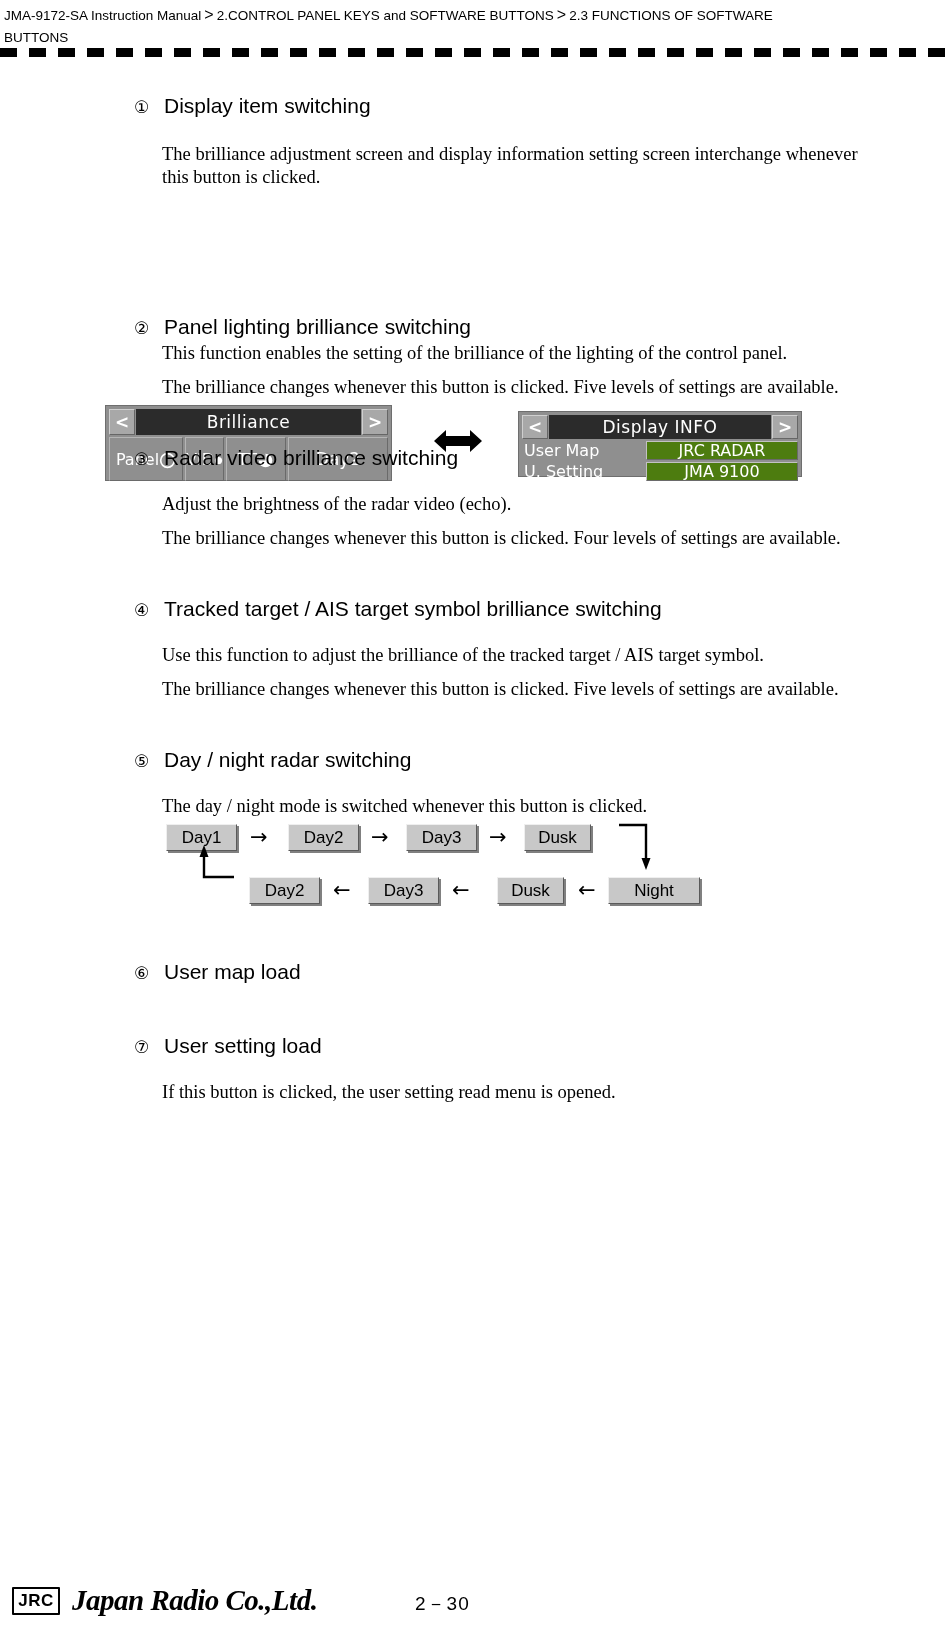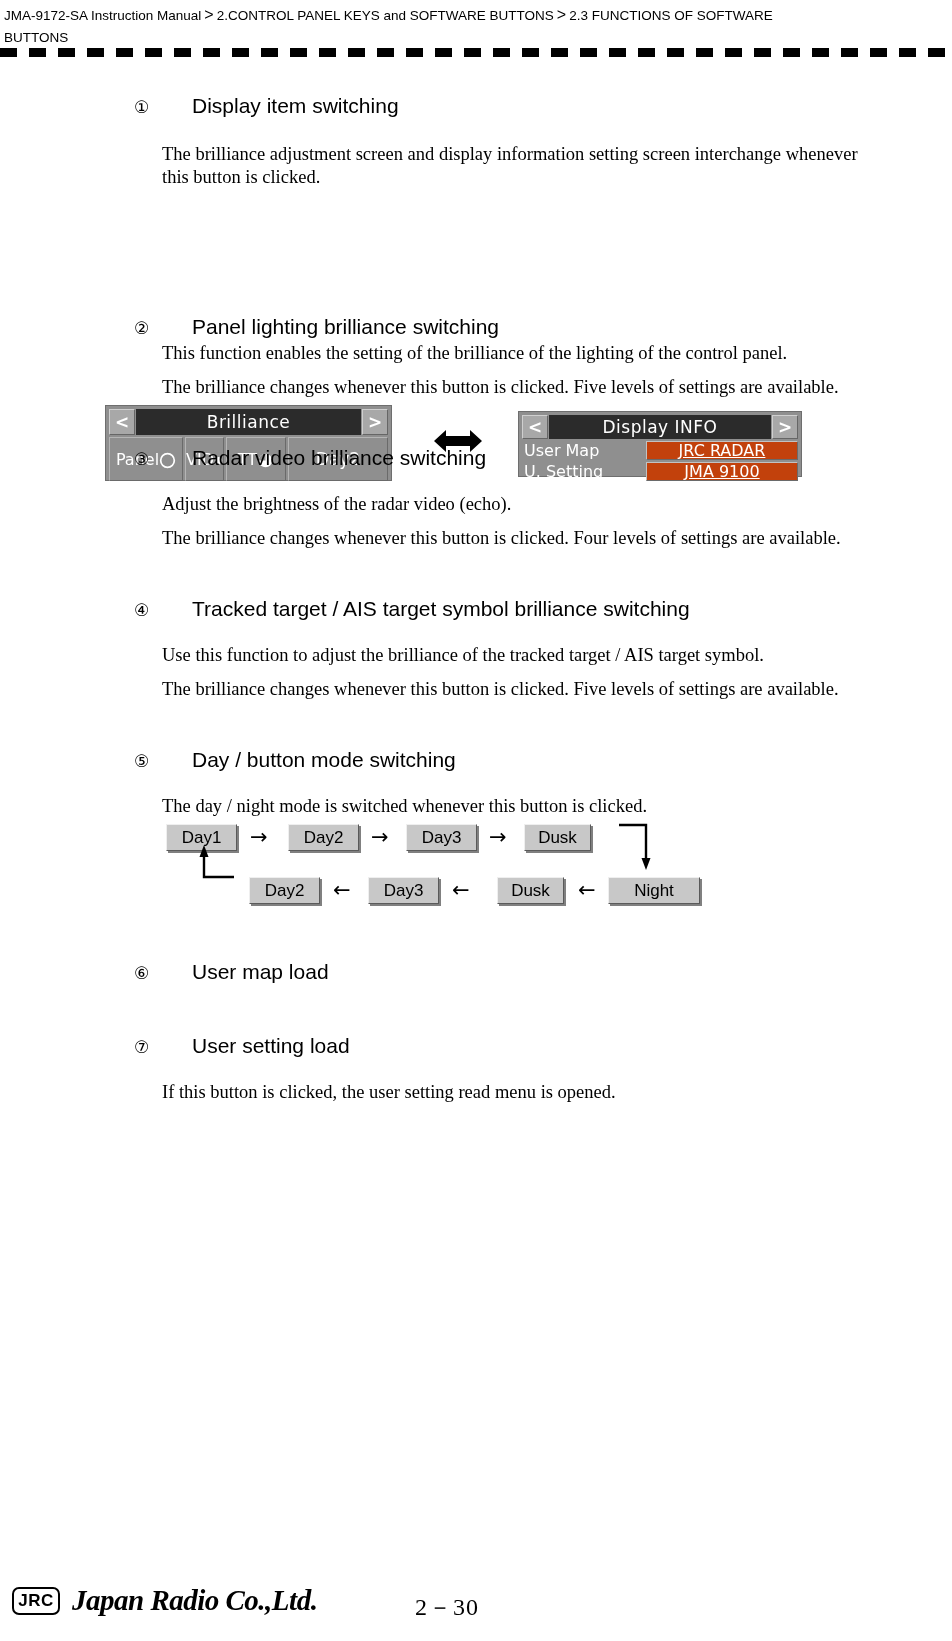--- a/index.html
+++ b/index.html
@@ -61,21 +61,21 @@
     font-size: 21px;
     line-height: 28px;
     margin-left: 134px;
   }
   .sec-num {
     width: 30px;
     flex: 0 0 30px;
     font-size: 17px;
     font-family: "DejaVu Sans", sans-serif;
   }
-  .sec-title { white-space: nowrap; margin-left: 28px; }
+  .sec-title { white-space: nowrap; }
 
   .para {
     font-family: "Liberation Serif", serif;
     font-size: 18.5px;
     line-height: 23px;
     margin-left: 162px;
     max-width: 715px;
   }
 
   
@@ -151,26 +151,26 @@
   }
   .lcd-lbl {
     width: 124px;
     color: #ffffff;
     font-size: 16px;
     display:flex; align-items:center;
     padding-left: 2px;
   }
   .lcd-val {
     flex:1;
-    background: #c2410c;
+    background: #4d7c0f;
     border: 1px solid #c2c2c2;
     border-right-color:#6a6a6a; border-bottom-color:#6a6a6a;
     color:#ffffff;
     font-size:16px;
-    display:flex; align-items:center; justify-content:center;text-decoration:underline;
+    display:flex; align-items:center; justify-content:center;
   }
 
   .bidir-arrow {
     position:absolute;
     left: 432px; top: 237px;
     width: 52px; height: 30px;
   }
 
   
   .cycle {
@@ -204,41 +204,41 @@
     position:absolute;
     left:0; bottom:0;
     width:952px;
     height: 70px;
   }
   .jrc-box {
     position:absolute;
     left: 12px; top: 16px;
     width: 48px; height: 28px;
     border: 2px solid #000;
-    border-radius: 7px;
+    border-radius: 1px;
     font-family: "Liberation Sans", sans-serif;
     font-weight: bold;
     font-size: 17px;
     display:flex; align-items:center; justify-content:center;
     letter-spacing: 0.5px;
   }
   .jrc-name {
     position:absolute;
     left: 72px; top: 13px;
     font-family: "Liberation Serif", serif;
     font-style: italic;
     font-weight: bold;
     font-size: 29px;
     letter-spacing: -0.5px;
   }
   .page-no {
     position:absolute;
     left: 415px; top: 20px;
-    font-family: Liberation Serif, serif;
-    font-size: 24px;
+    font-family: Liberation Sans, sans-serif;
+    font-size: 19px;
     letter-spacing: 1px;
   }
 </style>
 </head>
 <body>
 
 <div class="page-header">
   <div class="hdr-line">
     <span>JMA-9172-SA Instruction Manual</span><span class="hdr-sep">&gt;</span><span>2.CONTROL PANEL KEYS and SOFTWARE BUTTONS</span><span class="hdr-sep">&gt;</span><span>2.3  FUNCTIONS OF SOFTWARE BUTTONS</span>
   </div>
@@ -333,21 +333,21 @@
       <span class="sec-num">④</span>
       <span class="sec-title">Tracked target / AIS target symbol brilliance switching</span>
     </div>
     <div class="para" style="margin-top:20px;">Use this function to adjust the brilliance of the tracked target / AIS target symbol.</div>
     <div class="para" style="margin-top:11px;">The brilliance changes whenever this button is clicked. Five levels of settings are available.</div>
   </div>
 
   <div class="section" style="margin-top:45px;">
     <div class="sec-head">
       <span class="sec-num">⑤</span>
-      <span class="sec-title">Day / button mode switching</span>
+      <span class="sec-title">Day / night radar switching</span>
     </div>
     <div class="para" style="margin-top:20px;">The day / night mode is switched whenever this button is clicked.</div>
 
     <div class="cycle">
 
       <div class="mode-btn" style="left:166px; top:6px; width:71px;">Day1</div>
       <div class="arr" style="left:250px; top:9px;">→</div>
       <div class="mode-btn" style="left:288px; top:6px; width:71px;">Day2</div>
       <div class="arr" style="left:371px; top:9px;">→</div>
       <div class="mode-btn" style="left:406px; top:6px; width:71px;">Day3</div>

